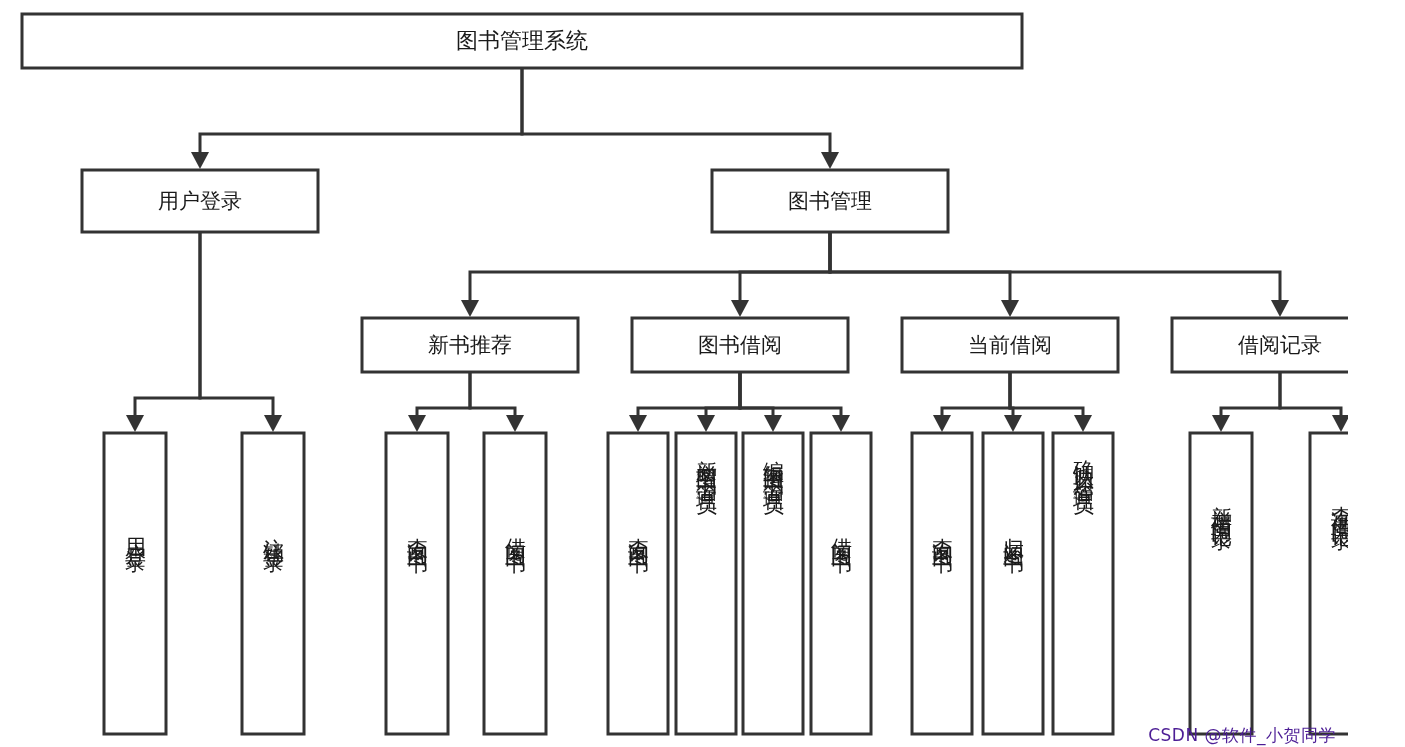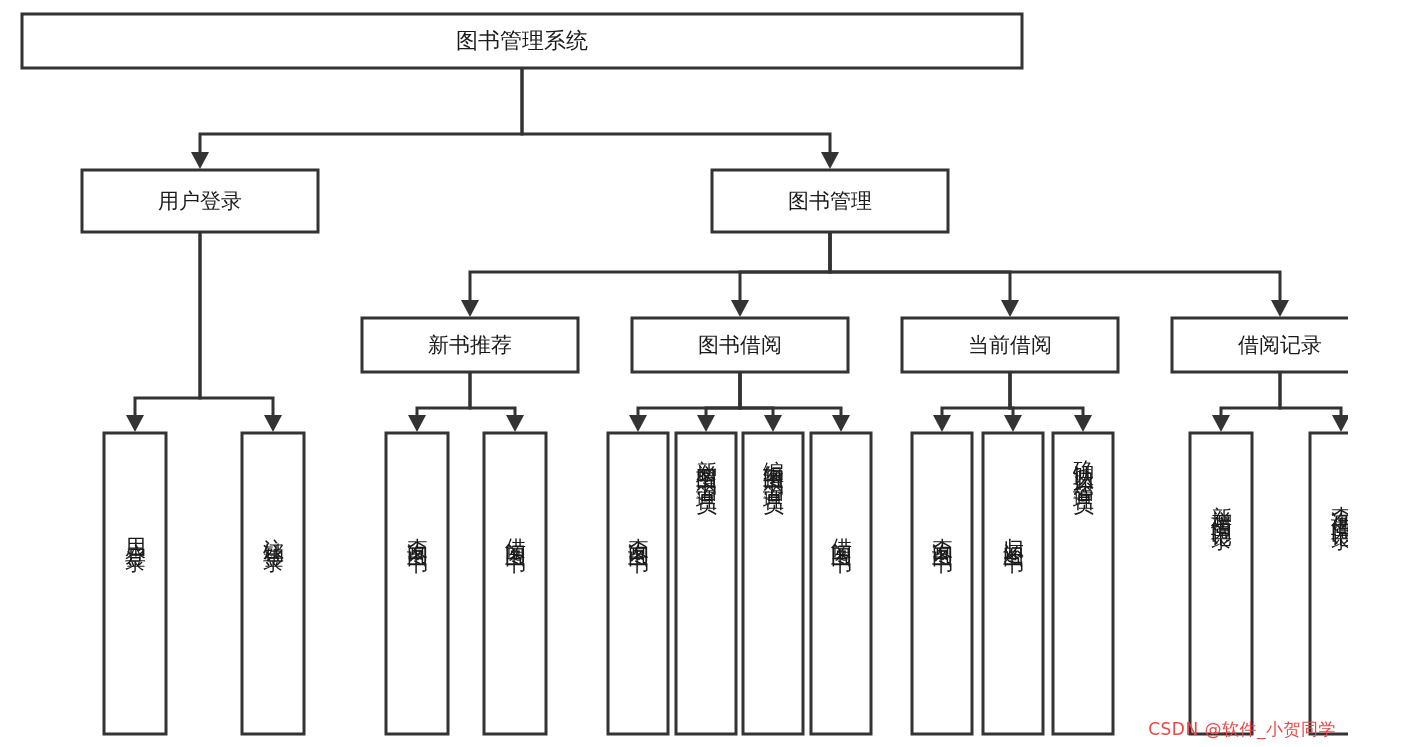--- a/index.html
+++ b/index.html
@@ -70,24 +70,24 @@
     font-family: "DejaVu Sans", "Liberation Sans", sans-serif;
     font-size: 21px;
     line-height: 1;
     letter-spacing: 5px;
     color: #1a1a1a;
     white-space: nowrap;
   }
   .watermark {
     position: absolute;
     right: 12px;
-    bottom: 6px;
+    bottom: 0;
     font-family: "DejaVu Sans", "Liberation Sans", sans-serif;
     font-size: 17px;
-    color: #ef4444;
+    color: #4c1d95;
     letter-spacing: 0.5px;
     user-select: none;
   }
 </style>
 </head>
 <body>
 
 <div id="diagram-root">
 
   <svg class="flow" viewBox="0 0 1405 747">

